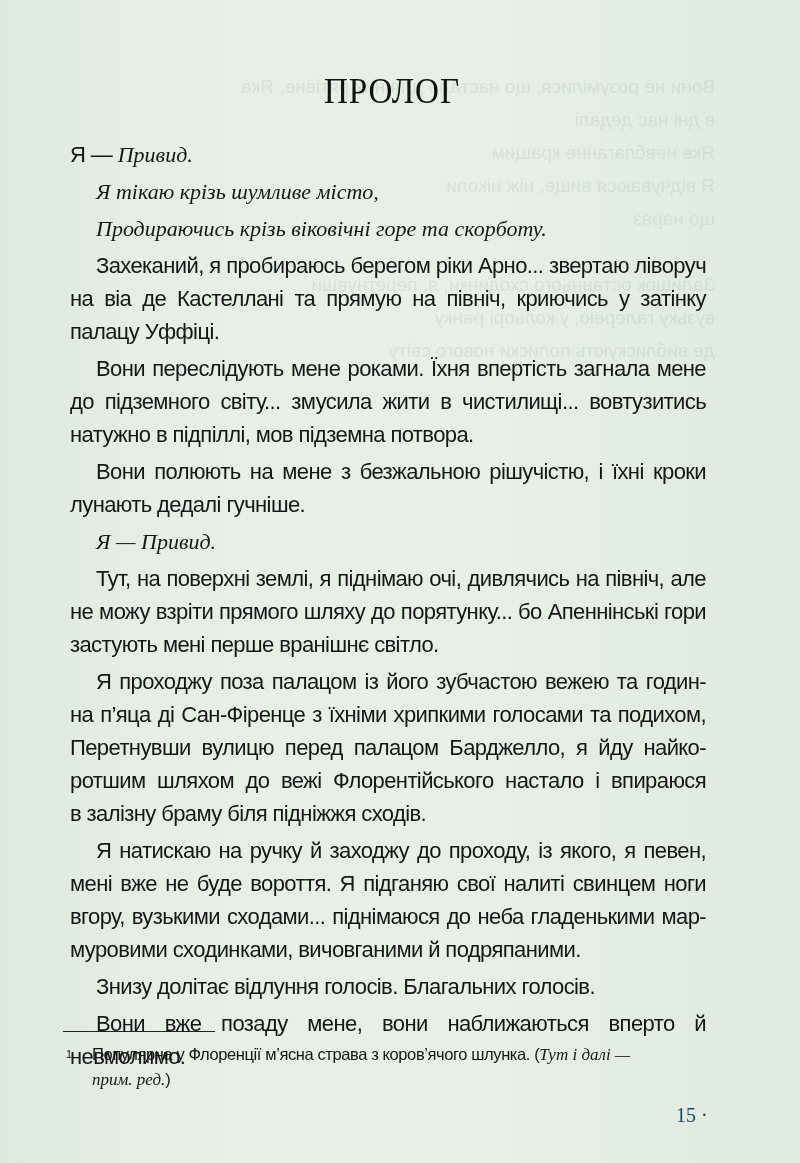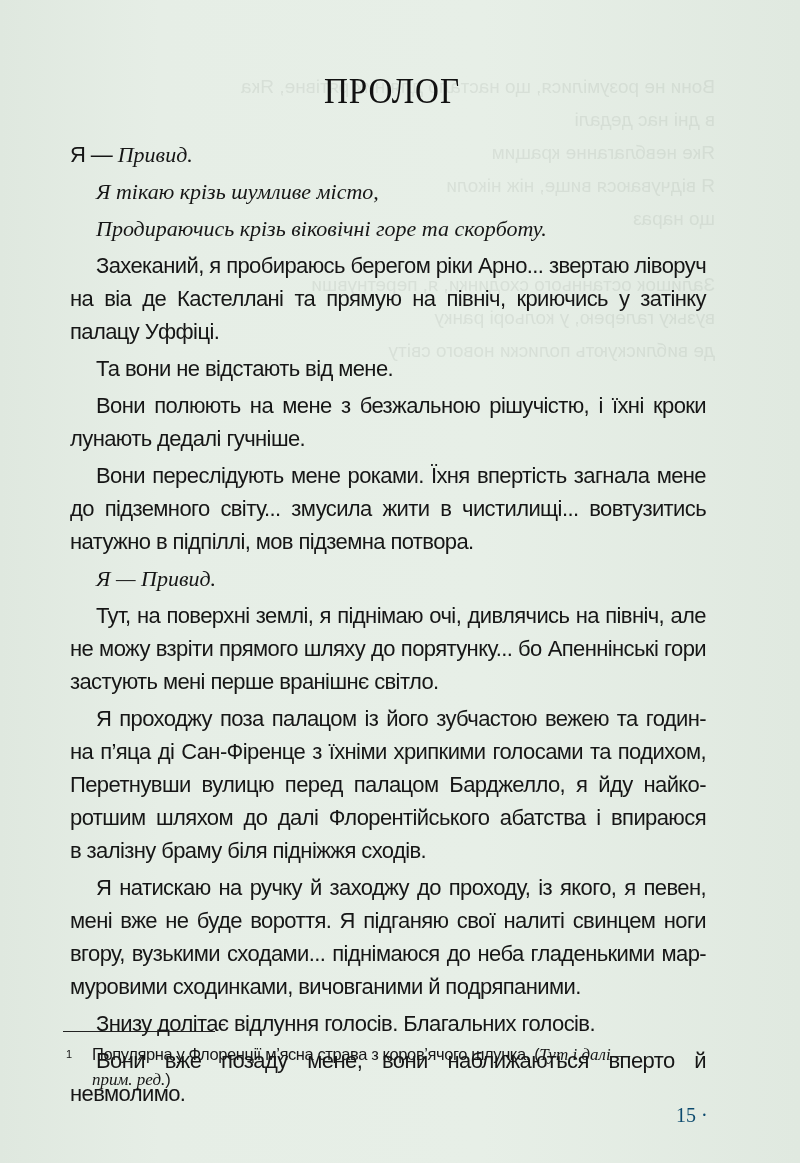--- a/index.html
+++ b/index.html
@@ -155,46 +155,45 @@
     <p class="para italic">Я тікаю крізь шумливе місто,</p>
 
     <p class="para italic">Продираючись крізь віковічні горе та скорботу.</p>
 
     <p class="para" style="text-indent:0">
       <span class="line indent">Захеканий, я пробираюсь берегом ріки Арно... звертаю ліворуч</span>
       <span class="line">на віа де Кастеллані та прямую на північ, криючись у затінку</span>
       <span class="line last">палацу Уффіці.</span>
     </p>
 
-    <p class="para">Та вони не відстають від мене.</p>
-
-    <p class="para" style="text-indent:0">
-      <span class="line indent">Вони полюють на мене з безжальною рішучістю, і їхні кроки</span>
-      <span class="line last">лунають дедалі гучніше.</span>
-    </p>
 
     <p class="para" style="text-indent:0">
       <span class="line indent">Вони переслідують мене роками. Їхня впертість загнала мене</span>
       <span class="line">до підземного світу... змусила жити в чистилищі... вовтузитись</span>
       <span class="line last">натужно в підпіллі, мов підземна потвора.</span>
     </p>
 
+    <p class="para" style="text-indent:0">
+      <span class="line indent">Вони полюють на мене з безжальною рішучістю, і їхні кроки</span>
+      <span class="line last">лунають дедалі гучніше.</span>
+    </p>
+
     <p class="para italic">Я — Привид.</p>
 
     <p class="para" style="text-indent:0">
       <span class="line indent">Тут, на поверхні землі, я піднімаю очі, дивлячись на північ, але</span>
       <span class="line">не можу взріти прямого шляху до порятунку... бо Апеннінські гори</span>
       <span class="line last">застують мені перше вранішнє світло.</span>
     </p>
 
     <p class="para" style="text-indent:0">
       <span class="line indent">Я проходжу поза палацом із його зубчастою вежею та годин-</span>
       <span class="line">на п’яца ді Сан-Фіренце з їхніми хрипкими голосами та подихом,</span>
       <span class="line">Перетнувши вулицю перед палацом Барджелло, я йду найко-</span>
-      <span class="line">ротшим шляхом до далі Флорентійського абатства і впираюся</span>
+      <span class="line">ротшим шляхом до вежі Флорентійського настало і впираюся</span>
       <span class="line last">в залізну браму біля підніжжя сходів.</span>
     </p>
 
 
     <p class="para" style="text-indent:0">
       <span class="line indent">Я натискаю на ручку й заходжу до проходу, із якого, я певен,</span>
       <span class="line">мені вже не буде вороття. Я підганяю свої налиті свинцем ноги</span>
       <span class="line">вгору, вузькими сходами... піднімаюся до неба гладенькими мар-</span>
       <span class="line last">муровими сходинками, вичовганими й подряпаними.</span>
     </p>

